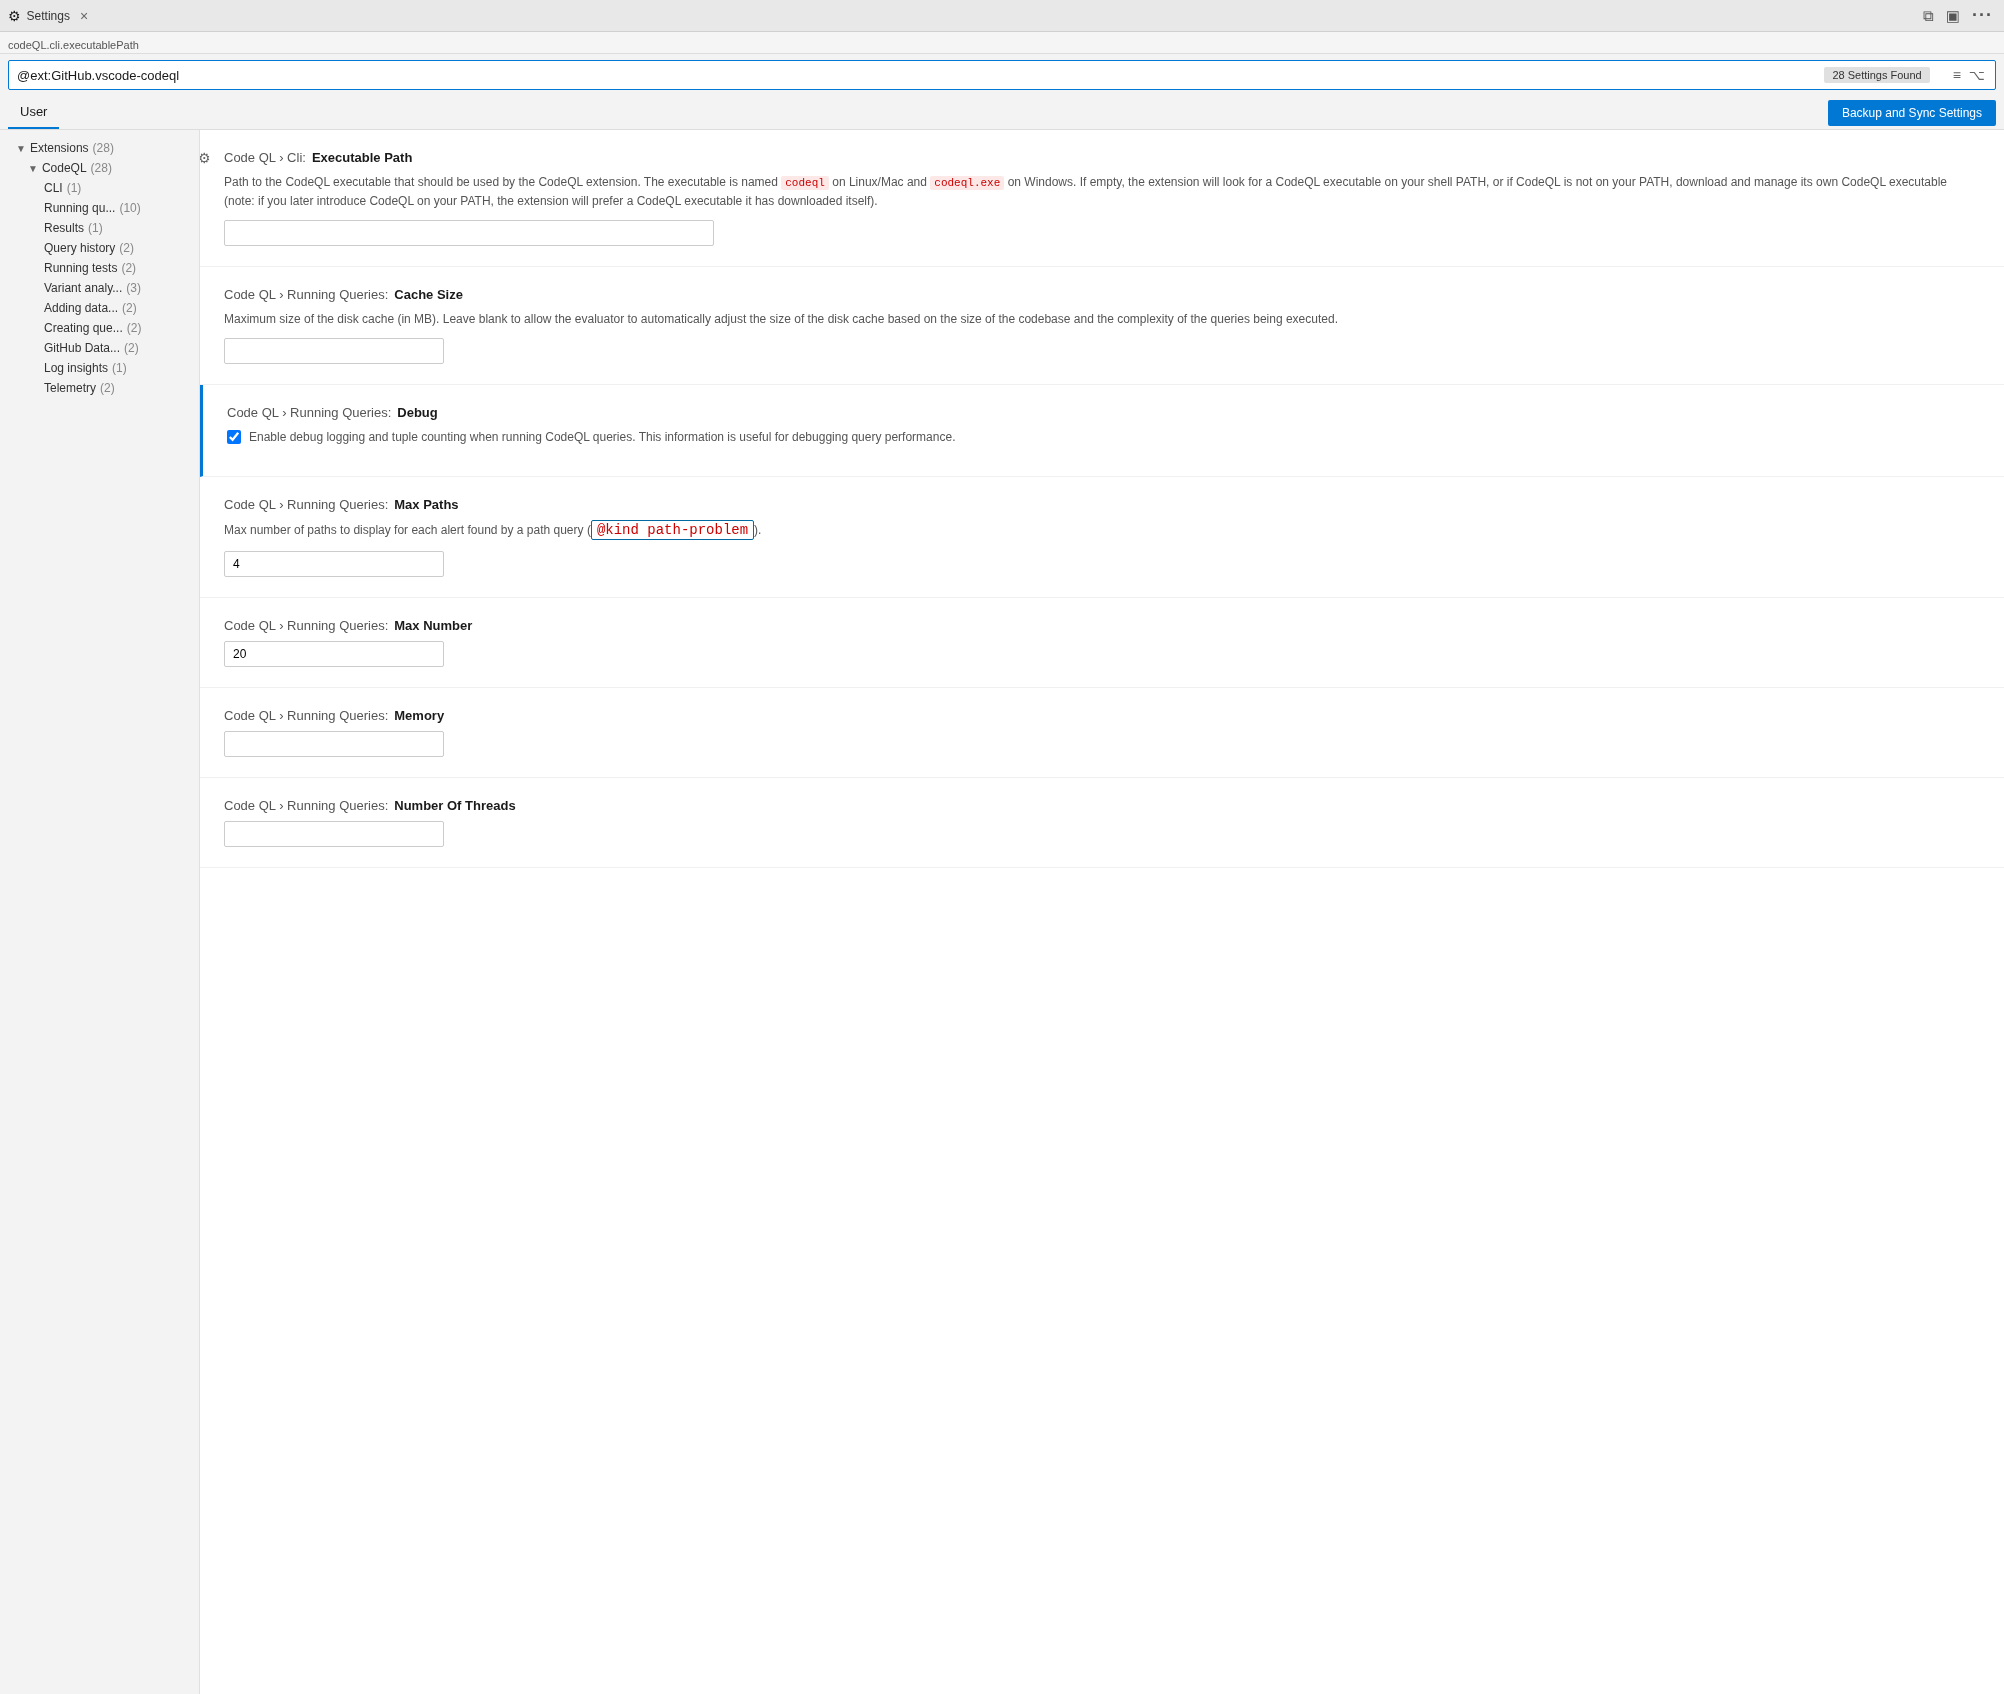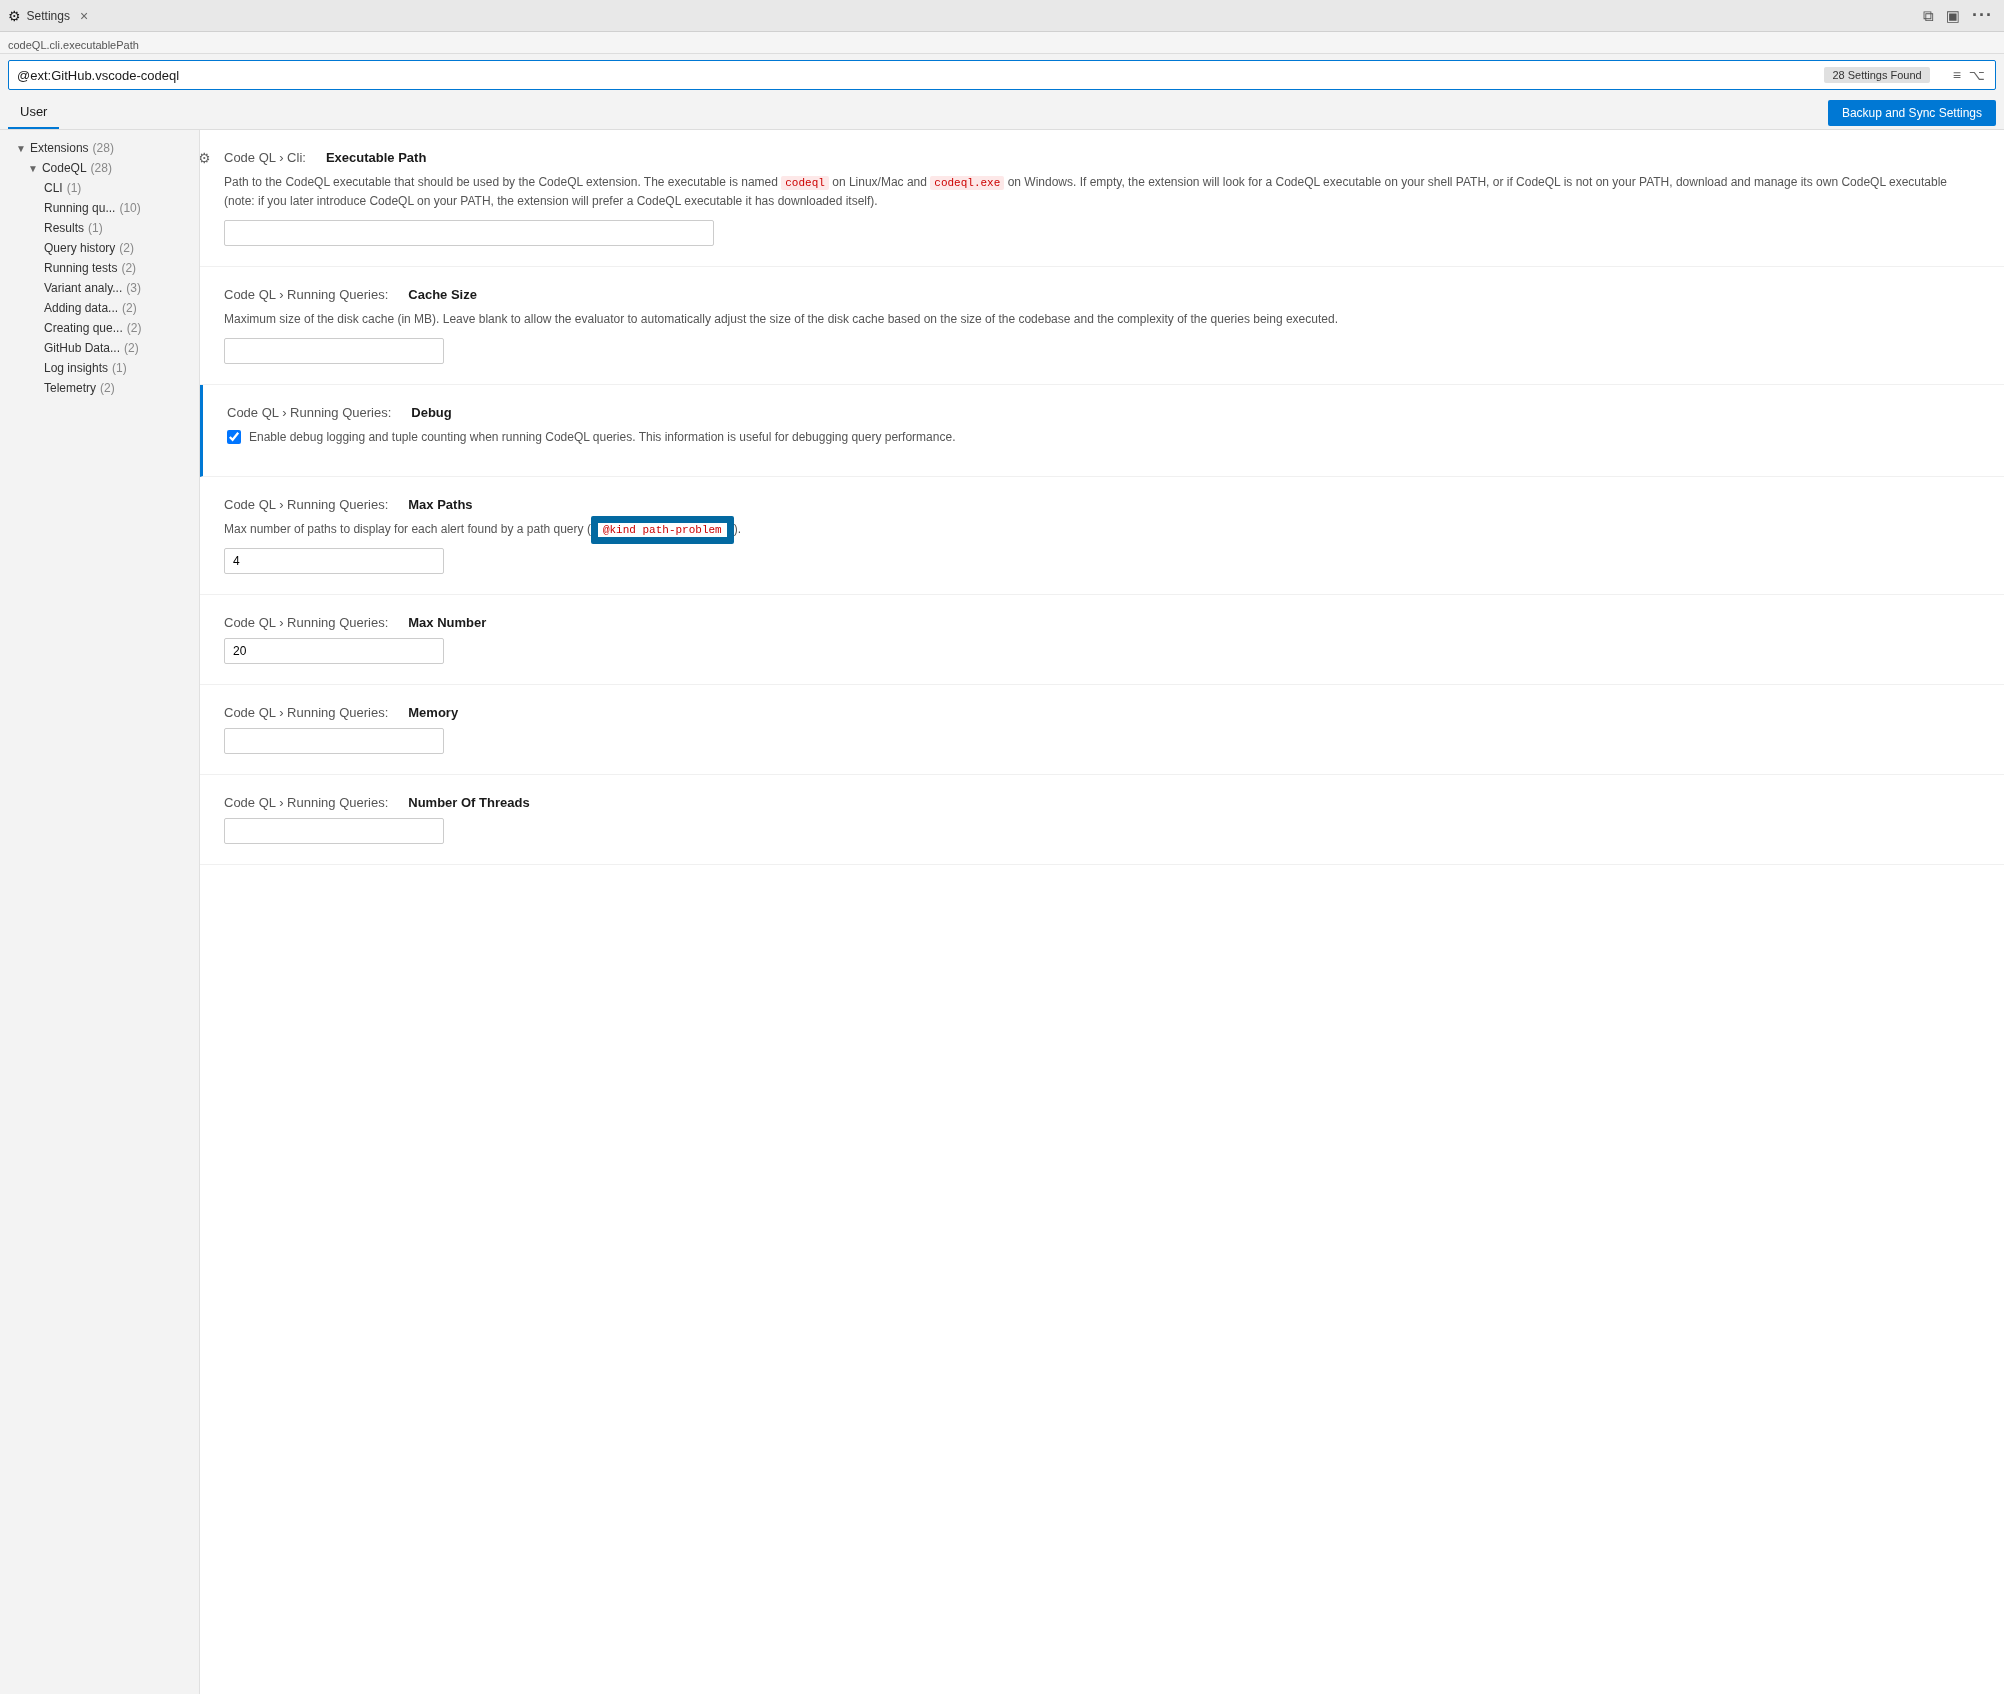--- a/index.html
+++ b/index.html
@@ -164,21 +164,21 @@
     }
     .setting-item.highlighted {
       border-left: 3px solid #0078d4;
     }
     .setting-title {
       font-size: 13px;
       color: #1a1a1a;
       margin-bottom: 8px;
       display: flex;
       align-items: center;
-      gap: 20px;
+      gap: 6px;
     }
     .setting-title .prefix {
       font-weight: 400;
       color: #555;
     }
     .setting-title .bold-part {
       font-weight: 700;
     }
     .setting-desc {
       font-size: 12px;
@@ -193,22 +193,22 @@
       border-radius: 2px;
       font-family: 'Courier New', monospace;
       font-size: 11px;
     }
     .setting-desc .inline-code-blue {
       background: #fff;
       color: #c00;
       padding: 1px 5px;
       border-radius: 2px;
       font-family: 'Courier New', monospace;
-      font-size: 11px;
-      border: 7px solid #0369a1;
+      font-size: 14px;
+      border: 1px solid #0369a1;
     }
     .setting-input {
       width: 300px;
       padding: 5px 8px;
       border: 1px solid #ccc;
       border-radius: 2px;
       font-size: 12px;
       outline: none;
       background: #fff;
     }

